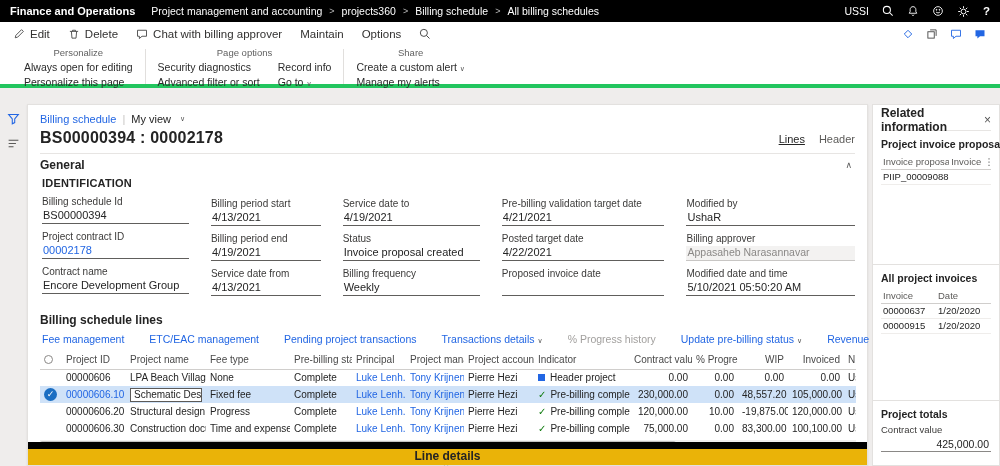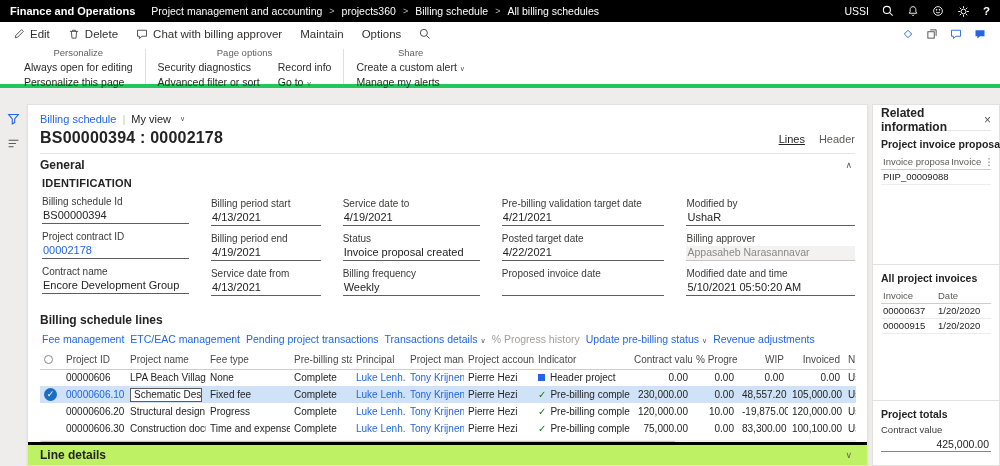--- a/index.html
+++ b/index.html
@@ -70,21 +70,21 @@
   .gcol.pad { padding-top:21px; }
   .c1{width:150px}.c2{width:112px}.c3{width:140px}.c4{width:166px}.c5{width:172px}
   .ghead { font-size:11px; font-weight:700; margin-bottom:7px; letter-spacing:.2px; }
   .field { margin-bottom:7px; }
   .flabel { font-size:10px; color:#3b3a39; margin-bottom:2px; white-space:nowrap; }
   .fval { font-size:11px; border-bottom:1px solid #605e5c; min-height:15px; padding:0 1px 1px;
           white-space:nowrap; overflow:hidden; }
   .fval.link { color:#2266e3; cursor:pointer; }
   .fval.disabled { background:#f3f2f1; color:#8a8886; border-bottom-color:#c8c6c4; font-size:10.5px; }
 
-  .gtoolbar { display:flex; gap:6px; font-size:10.5px; color:#2266e3; padding:2px 0 6px 2px; white-space:nowrap;align-items:flex-end; }
+  .gtoolbar { display:flex; gap:25px; font-size:10.5px; color:#2266e3; padding:2px 0 6px 2px; white-space:nowrap;align-items:flex-end; }
   .glink { cursor:pointer; white-space:nowrap; }
   .glink.disabled { color:#a19f9d; cursor:default; }
 
   .grid-wrap { overflow:hidden; width:816px; }
   table.grid { table-layout:fixed; border-collapse:collapse; width:844px; font-size:10px; color:#242424; }
   .grid th { font-weight:400; color:#494949; text-align:left; height:18px;
              border-bottom:1px solid #d0cecc; padding:0 4px; white-space:nowrap; overflow:hidden; cursor:pointer; }
   .grid th.num, .grid td.num { text-align:right; }
   .grid td { height:17px; padding:0 4px; white-space:nowrap; overflow:hidden; cursor:default; }
   .grid tr.selected td { background:#cfe2f8; }
@@ -92,23 +92,23 @@
   .selcircle { width:9px; height:9px; border:1px solid #8a8886; border-radius:50%; }
   .selcheck { width:13px; height:13px; border-radius:50%; background:#1b6ec2; color:#fff;
               font-size:9px; line-height:13px; text-align:center; }
   .editor { border:1px solid #5c5a58; background:#fff; height:14px; line-height:12px; padding:0 3px; overflow:hidden; }
   .ind-square { display:inline-block; width:7px; height:7px; background:#2266e3; margin-right:5px; }
   .ind-check { color:#117c10; margin-right:4px; font-size:10px; }
 
   .hscroll { width:816px; height:7px; background:#f1f0ef; margin-top:3px; position:relative; }
   .hthumb { position:absolute; left:0; top:1px; height:5px; width:78%; background:#c3c1bf; border-radius:3px; cursor:pointer; }
 
-  .linedetails { position:absolute; left:0; right:0; bottom:0; height:23px; border-top:3px solid #000000;
+  .linedetails { position:absolute; left:0; right:0; bottom:0; height:23px; border-top:7px solid #000000;
                  display:flex; justify-content:space-between; align-items:center; padding:0 12px;
-                 font-size:12px; font-weight:700; background:#bef264; }
+                 font-size:12px; font-weight:700; background:#eab308;flex-direction:column; }
 
   
   .panel { position:absolute; top:104px; left:872px; width:128px; bottom:0; background:#fff;
            border:1px solid #e3e1df; padding:5px 8px 0; }
   .p-head { display:flex; justify-content:space-between; align-items:center; font-size:12px;
             font-weight:700; height:21px; border-bottom:1px solid #e7e5e3; }
   .p-x { color:#555; font-size:12px; font-weight:400; cursor:pointer; }
   .p-sec-title { font-size:10.5px; font-weight:700; margin:7px 0 4px; white-space:nowrap; }
   table.mini { width:100%; border-collapse:collapse; table-layout:fixed; font-size:9.5px; }
   .mini th { font-weight:400; color:#5c5b59; text-align:left; border-bottom:1px solid #d0cecc;

